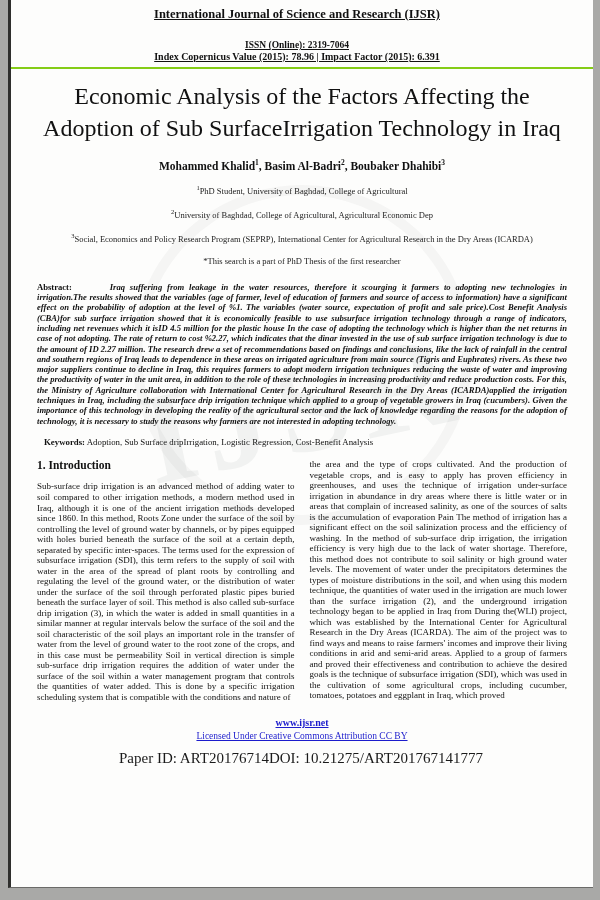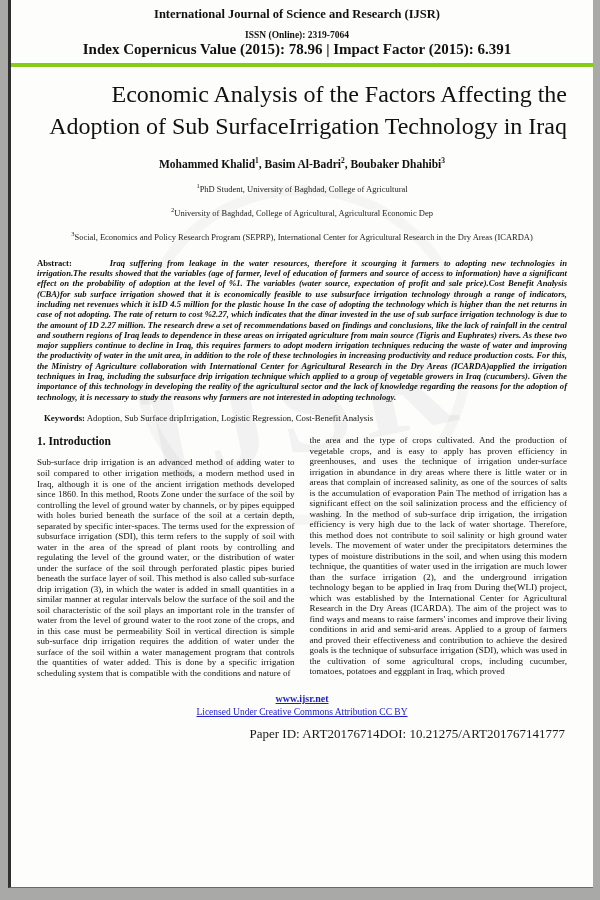--- a/index.html
+++ b/index.html
@@ -37,30 +37,31 @@
     width: 340px; height: 340px;
     transform: translate(-50%, -50%);
     border: 10px solid rgba(90, 95, 100, 0.05);
     border-radius: 50%;
     pointer-events: none;
   }
   
   .journal-header {
     text-align: center;
     padding: 7px 10px 5px 0;
-    border-bottom: 4px solid #84cc16;
+    border-bottom: 2px solid #84cc16;
+    text-decoration: underline;
   }
   .journal-name { font-size: 12.5px; font-weight: bold; }
-  .journal-issn { font-size: 9.5px; font-weight: bold; margin-top: 8px; }
-  .journal-metrics { font-size: 15px; font-weight: bold; margin-top: 1px; }
+  .journal-issn { font-size: 9.5px; font-weight: bold; margin-top: 18px; }
+  .journal-metrics { font-size: 10px; font-weight: bold; margin-top: 1px; }
   
   .paper-title {
     font-size: 24px;
     font-weight: normal;
-    text-align: right;
+    text-align: center;
     margin: 12px 26px 4px 26px;
     line-height: 1.32;
   }
   .authors-line {
     text-align: center;
     font-size: 11.5px;
     font-weight: bold;
     margin-top: 14px;
   }
   .authors-line sup { font-size: 7.5px; }
@@ -114,23 +115,23 @@
   .footer-license {
     display: block;
     font-size: 9.5px;
     margin-top: 1px;
     color: #1c1ccc;
     text-decoration: underline;
     cursor: pointer;
   }
   .id-row {
     display: flex;
-    justify-content: flex-end;
+    justify-content: center;
     margin: 9px 28px 0 26px;
-    font-size: 13px;
+    font-size: 15px;
     color: #1a1a1a;
   }
 </style>
 </head>
 <body>
 
 <div class="page">
 
   <div class="watermark-ring"></div>
   <div class="watermark">IJSR</div>
@@ -143,20 +144,21 @@
 
   <h1 class="paper-title">Economic Analysis of the Factors Affecting the Adoption of Sub SurfaceIrrigation Technology in Iraq</h1>
 
   <div class="authors-line">
     <span><span>Mohammed Khalid</span><sup>1</sup><span>, </span></span><span><span>Basim Al-Badri</span><sup>2</sup><span>, </span></span><span><span>Boubaker Dhahibi</span><sup>3</sup></span>
   </div>
 
   <div class="affiliation"><sup>1</sup><span>PhD Student, University of Baghdad, College of Agricultural</span></div>
   <div class="affiliation"><sup>2</sup><span>University of Baghdad, College of Agricultural, Agricultural Economic Dep</span></div>
   <div class="affiliation"><sup>3</sup><span>Social, Economics and Policy Research Program (SEPRP), International Center for Agricultural Research in the Dry Areas (ICARDA)</span></div>
+  <div class="affiliation"><span>*</span><span>This search is a part of PhD Thesis of the first researcher</span></div>
 
   <div class="abstract-block">
     <span class="abstract-label">Abstract:</span><span class="abstract-text"> Iraq suffering from leakage in the water resources, therefore it scourging it farmers to adopting new technologies in irrigation.The results showed that the variables (age of farmer, level of education of farmers and source of access to information) have a significant effect on the probability of adoption at the level of %1. The variables (water source, expectation of profit and sale price).Cost Benefit Analysis (CBA)for sub surface irrigation showed that it is economically feasible to use subsurface irrigation technology through a range of indicators, including net revenues which it isID 4.5 million for the plastic house In the case of adopting the technology which is higher than the net returns in case of not adopting. The rate of return to cost %2.27, which indicates that the dinar invested in the use of sub surface irrigation technology is due to the amount of ID 2.27 million. The research drew a set of recommendations based on findings and conclusions, like the lack of rainfall in the central and southern regions of Iraq leads to dependence in these areas on irrigated agriculture from main source (Tigris and Euphrates) rivers. As these two major suppliers continue to decline in Iraq, this requires farmers to adopt modern irrigation techniques reducing the waste of water and improving the productivity of water in the unit area, in addition to the role of these technologies in increasing productivity and reduce production costs. For this, the Ministry of Agriculture collaboration with International Center for Agricultural Research in the Dry Areas (ICARDA)applied the irrigation techniques in Iraq, including the subsurface drip irrigation technique which applied to a group of vegetable growers in Iraq (cucumbers). Given the importance of this technology in developing the reality of the agricultural sector and the lack of knowledge regarding the reasons for the adoption of technology, it is necessary to study the reasons why farmers are not interested in adopting technology.</span>
   </div>
 
   <div class="keywords-block">
     <span class="keywords-label">Keywords:</span><span> Adoption, Sub Surface dripIrrigation, Logistic Regression, Cost-Benefit Analysis</span>
   </div>
 
   <div class="columns">

